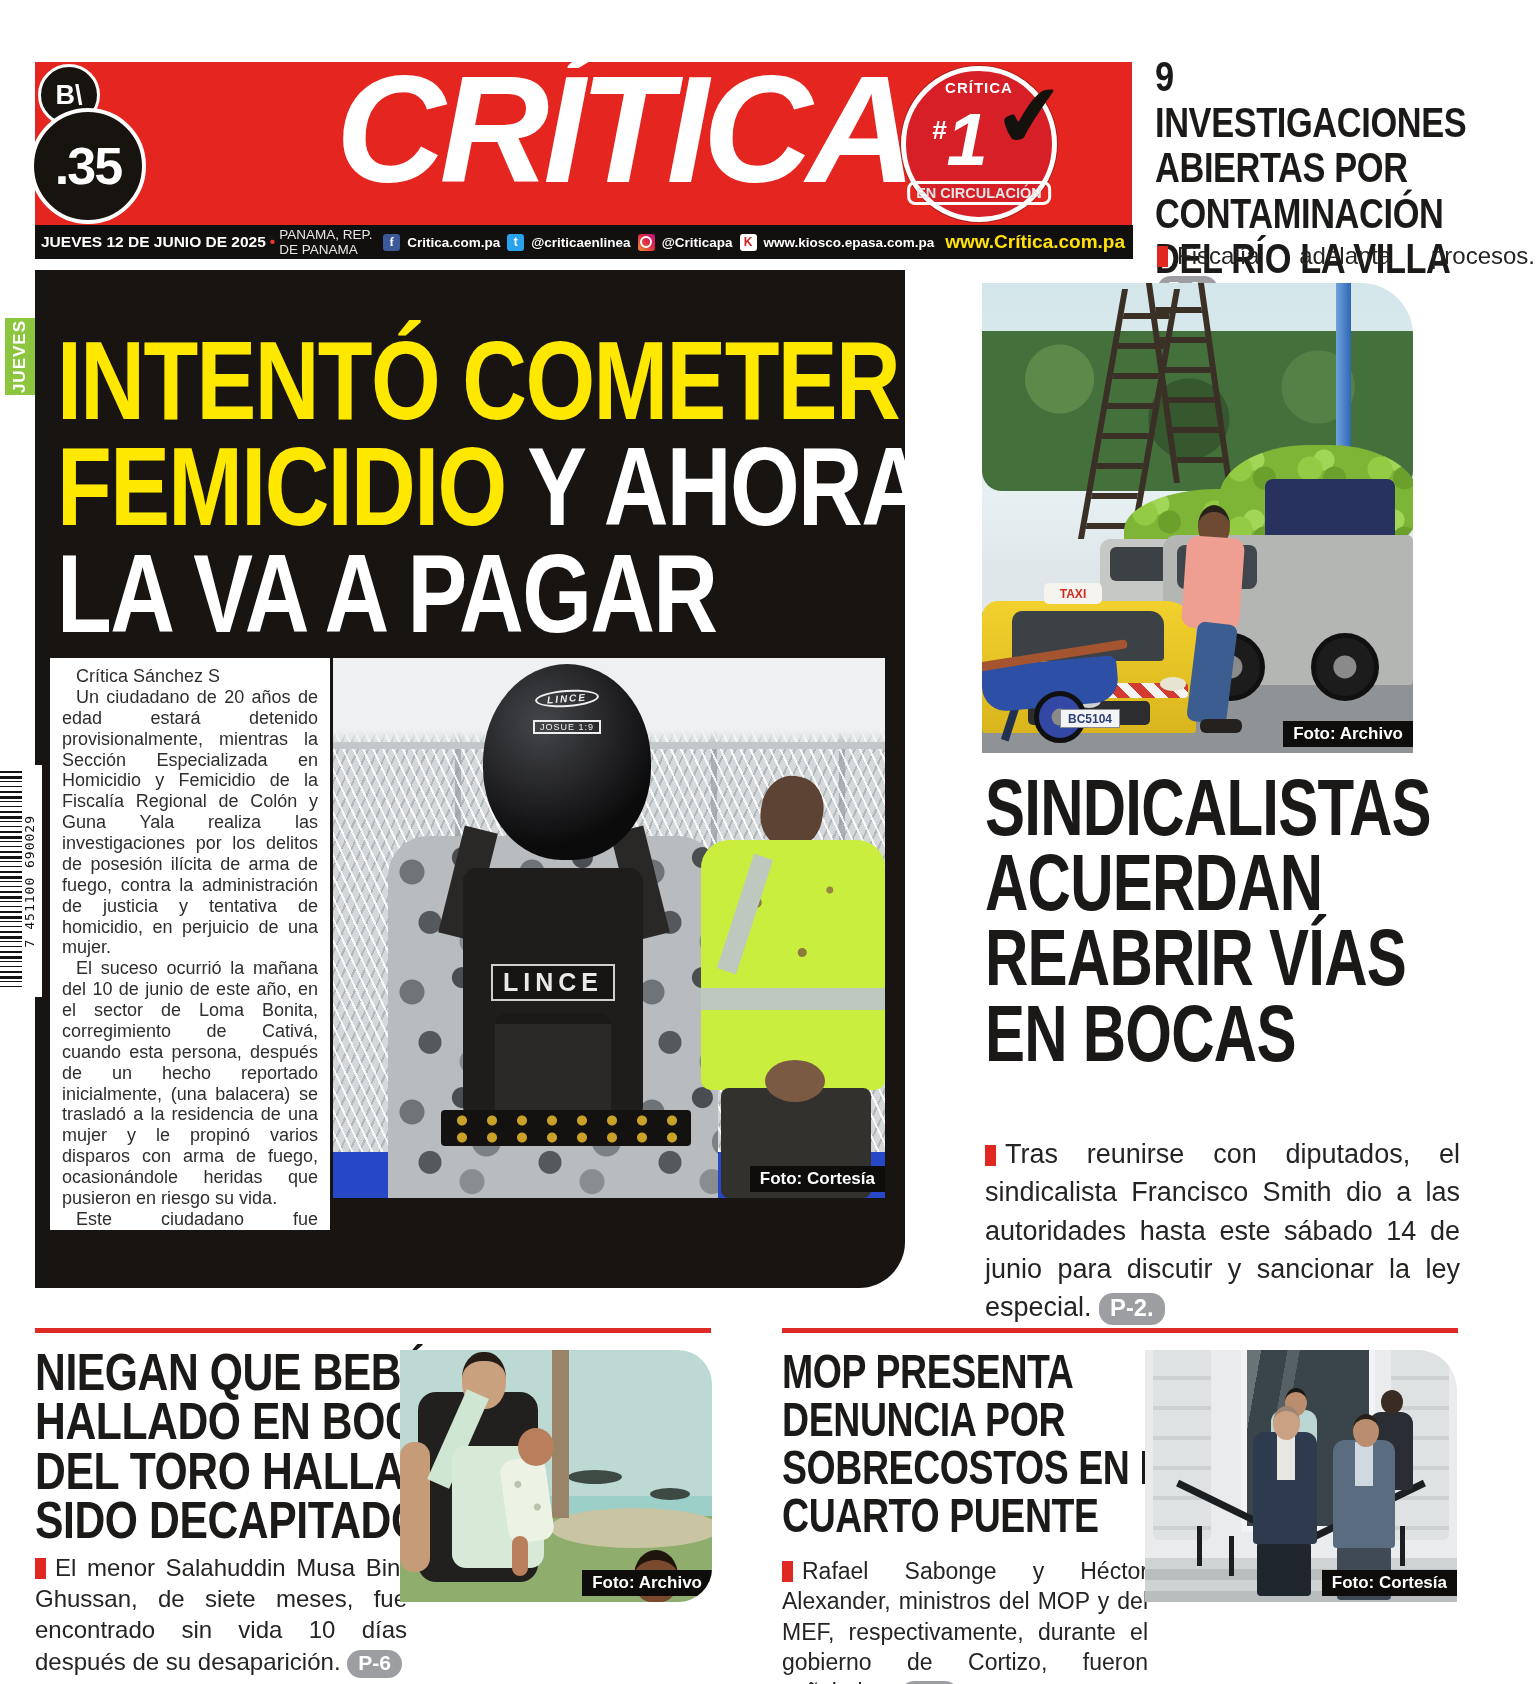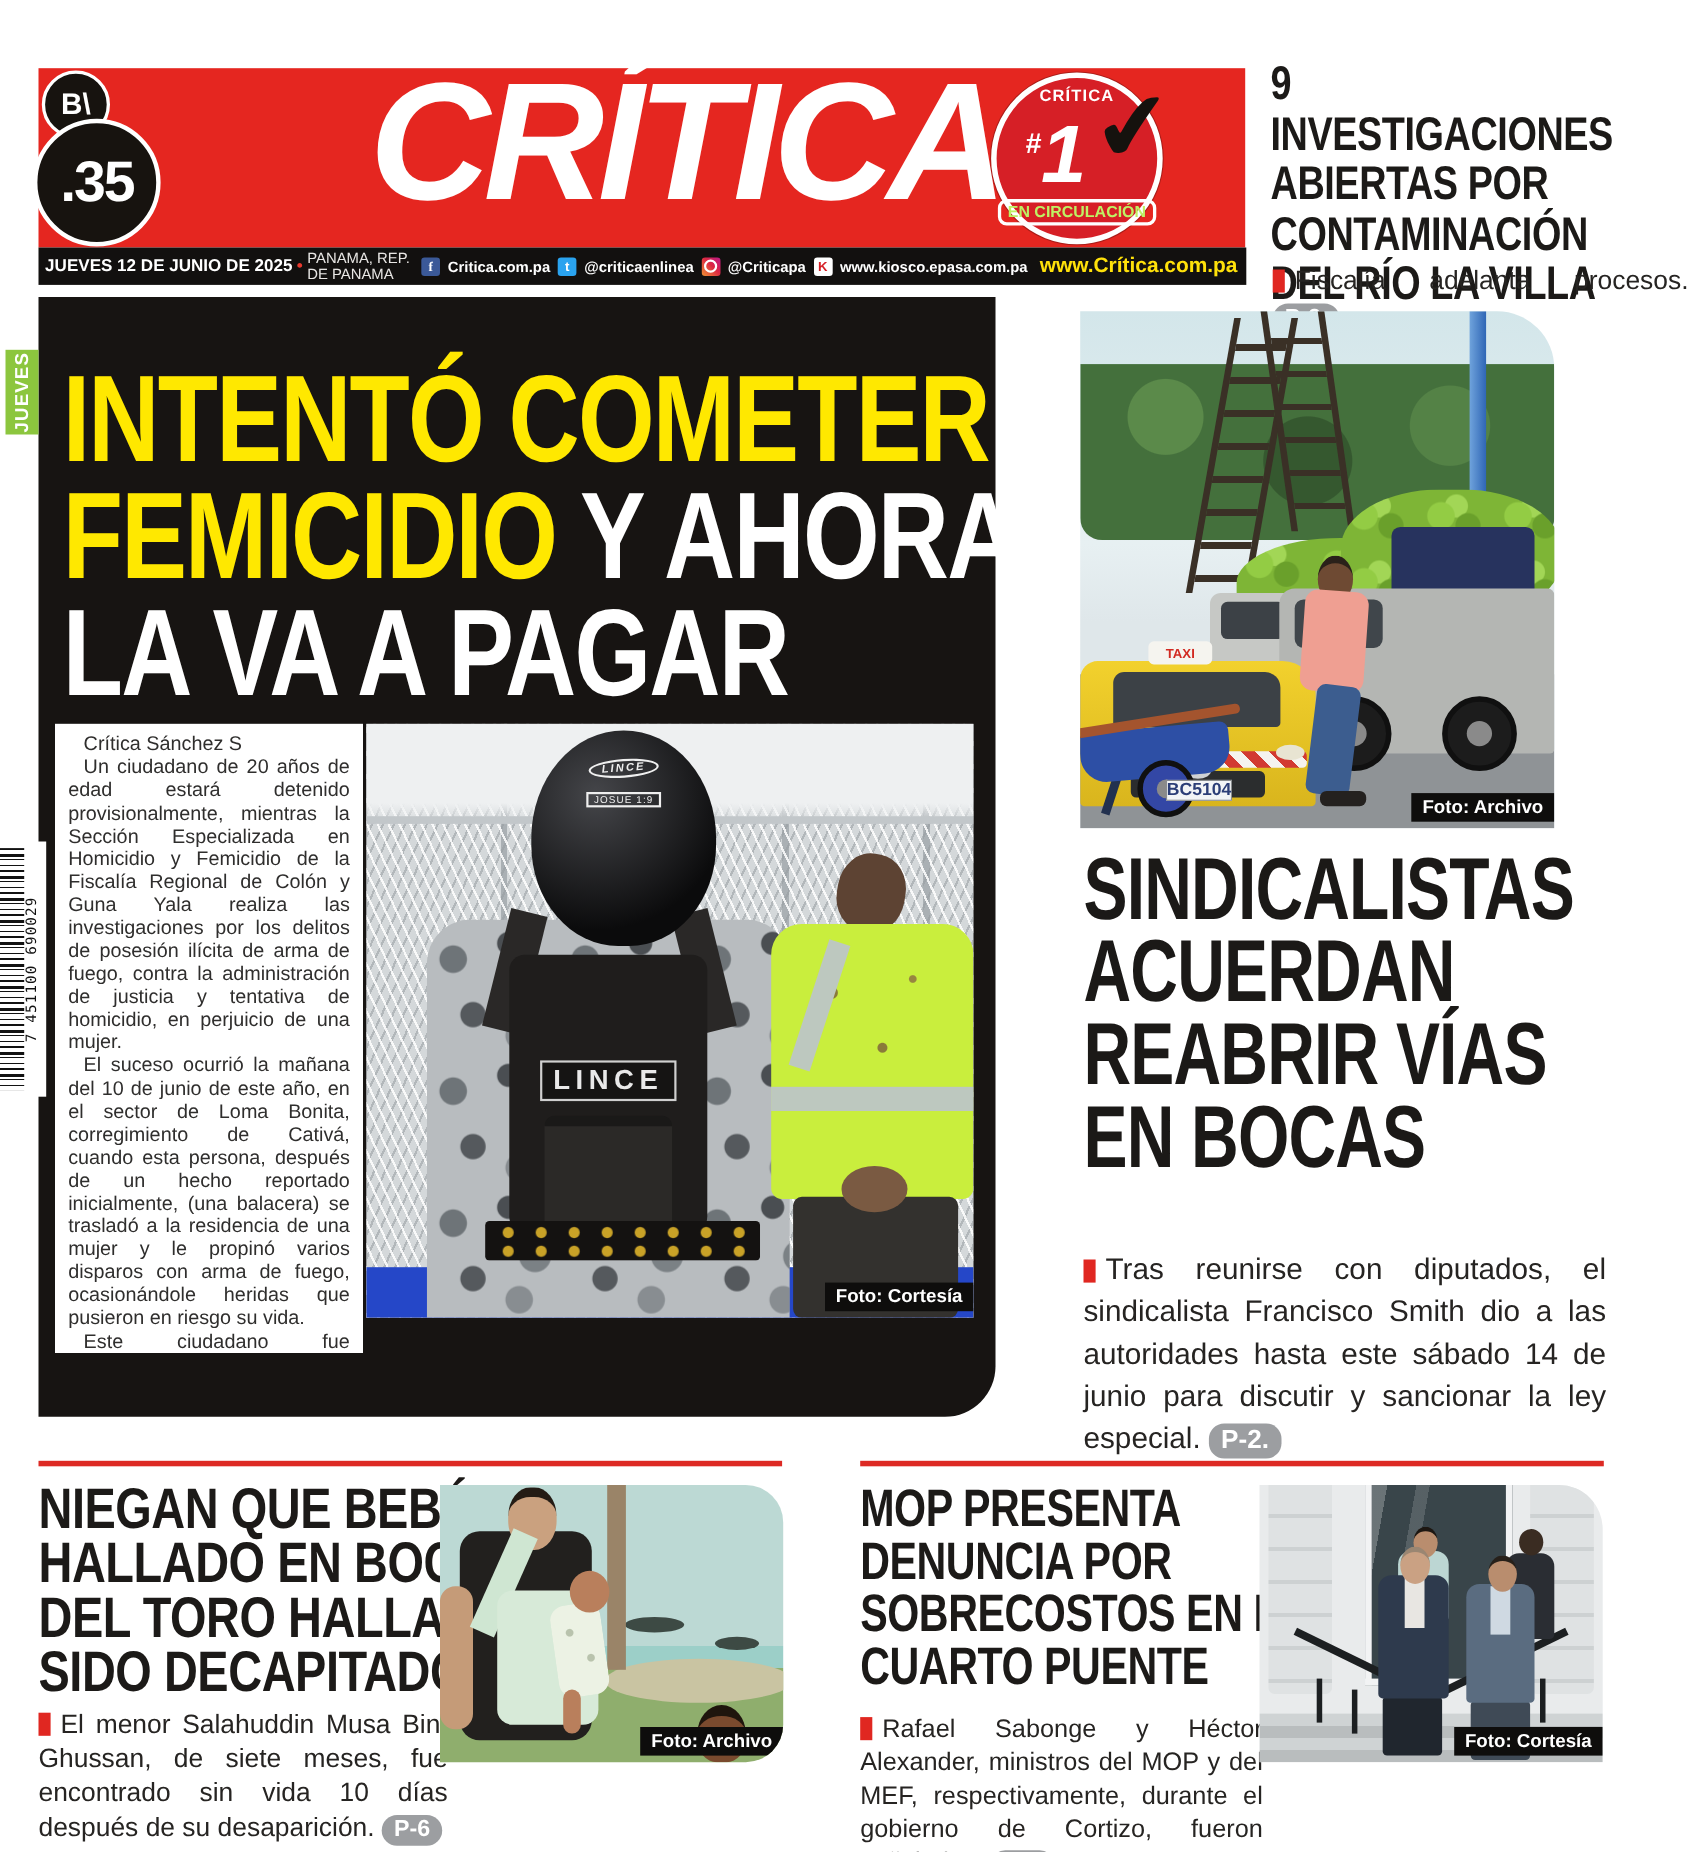--- a/index.html
+++ b/index.html
@@ -21,21 +21,21 @@
   .circ-badge{left:901px;top:60px;width:152px;height:166px;z-index:6;}
   .circ-circle{position:absolute;left:0;top:6px;width:146px;height:146px;border-radius:50%;
                background:#d61f26;border:5px solid #fff;box-shadow:0 0 0 1px rgba(0,0,0,.25);}
   .circ-brand{position:absolute;left:0;top:8px;width:100%;text-align:center;color:#fff;
               font-weight:bold;font-size:15px;letter-spacing:1px;}
   .circ-rank{position:absolute;left:26px;top:26px;color:#fff;font-style:italic;font-weight:bold;}
   .circ-rank .hash{font-size:26px;vertical-align:26px;}
   .circ-rank .one{font-size:74px;letter-spacing:-4px;}
   .circ-check{position:absolute;right:-14px;top:2px;font-size:86px;color:#15120e;transform:rotate(-6deg);line-height:86px;}
   .circ-label{position:absolute;left:50%;bottom:12px;transform:translateX(-50%);white-space:nowrap;
-              border:3px solid #fff;border-radius:8px;padding:1px 6px;color:#bef264;font-weight:bold;font-size:14.5px;}
+              border:3px solid #fff;border-radius:8px;padding:1px 6px;color:#e5e5e5;font-weight:bold;font-size:14.5px;}
   
   .datebar{left:35px;top:225px;width:1098px;height:34px;background:#12100f;display:flex;
            align-items:center;color:#fff;z-index:5;}
   .date-left{font-weight:bold;font-size:15.5px;margin-left:6px;white-space:nowrap;}
   .date-sep{color:#e8392e;margin:0 4px;}
   .date-place{font-weight:normal;font-size:13.5px;color:#e8e6e4;}
   .socials{margin-left:auto;display:flex;align-items:center;gap:7px;font-size:13.5px;font-weight:bold;white-space:nowrap;}
   .sicon{width:17px;height:17px;border-radius:3px;display:inline-flex;align-items:center;justify-content:center;
          font-size:12px;font-weight:bold;color:#fff;flex:0 0 auto;}
   .fb{background:#3b5998;font-family:"Liberation Serif",serif;}
@@ -161,21 +161,21 @@
   .taxi-roofsign{position:absolute;left:62px;top:0;width:58px;height:21px;background:#f5f4ef;border-radius:5px;
                  color:#d22a22;font-weight:bold;font-size:12px;display:flex;align-items:center;justify-content:center;}
   .taxi-wind{position:absolute;left:30px;top:28px;width:152px;height:50px;background:#3c4146;border-radius:10px 14px 4px 4px;}
   .taxi-label{position:absolute;left:0;top:84px;width:214px;text-align:center;color:#1d1c1a;font-weight:bold;font-size:12px;}
   .taxi-stripe{position:absolute;left:8px;top:100px;width:198px;height:15px;border-radius:4px;
                background:repeating-linear-gradient(45deg,#d23a32 0 9px,#f5f3ef 9px 18px);}
   .taxi-grille{position:absolute;left:46px;top:118px;width:122px;height:24px;background:#2b2d2e;border-radius:5px;}
   .taxi-emblem{position:absolute;left:50%;top:-8px;transform:translateX(-50%);width:24px;height:15px;
                background:#cfd2d4;border-radius:50%;}
   .taxi-plate{position:absolute;left:78px;top:126px;width:58px;height:17px;background:#f2f4f6;border:1px solid #8a8d90;
-              color:#2c3e77;font-weight:bold;font-size:16px;display:flex;align-items:center;justify-content:center;z-index:3;}
+              color:#2c3e77;font-weight:bold;font-size:12px;display:flex;align-items:center;justify-content:center;z-index:3;}
   .taxi-light{position:absolute;right:10px;top:94px;width:26px;height:14px;background:#e8e4d2;border-radius:50%;}
   .man-pink{position:absolute;left:196px;top:222px;width:80px;height:236px;}
   .mp-head{position:absolute;left:20px;top:0;width:32px;height:36px;background:#6e4a33;border-radius:50%;
            border-top:7px solid #2a211a;}
   .mp-shirt{position:absolute;left:6px;top:32px;width:58px;height:92px;background:#ef9f92;border-radius:12px;transform:rotate(4deg);}
   .mp-jeans{position:absolute;left:14px;top:118px;width:40px;height:100px;background:#3c5d8f;border-radius:8px;transform:rotate(7deg);}
   .mp-shoe{position:absolute;left:22px;top:214px;width:42px;height:14px;background:#24211f;border-radius:6px;}
   .barrow{position:absolute;left:-6px;bottom:10px;width:160px;height:92px;}
   .bw-tray{position:absolute;left:6px;top:10px;width:136px;height:46px;background:#2d4fa5;border-radius:8px 8px 24px 24px;
            transform:rotate(-5deg);}

